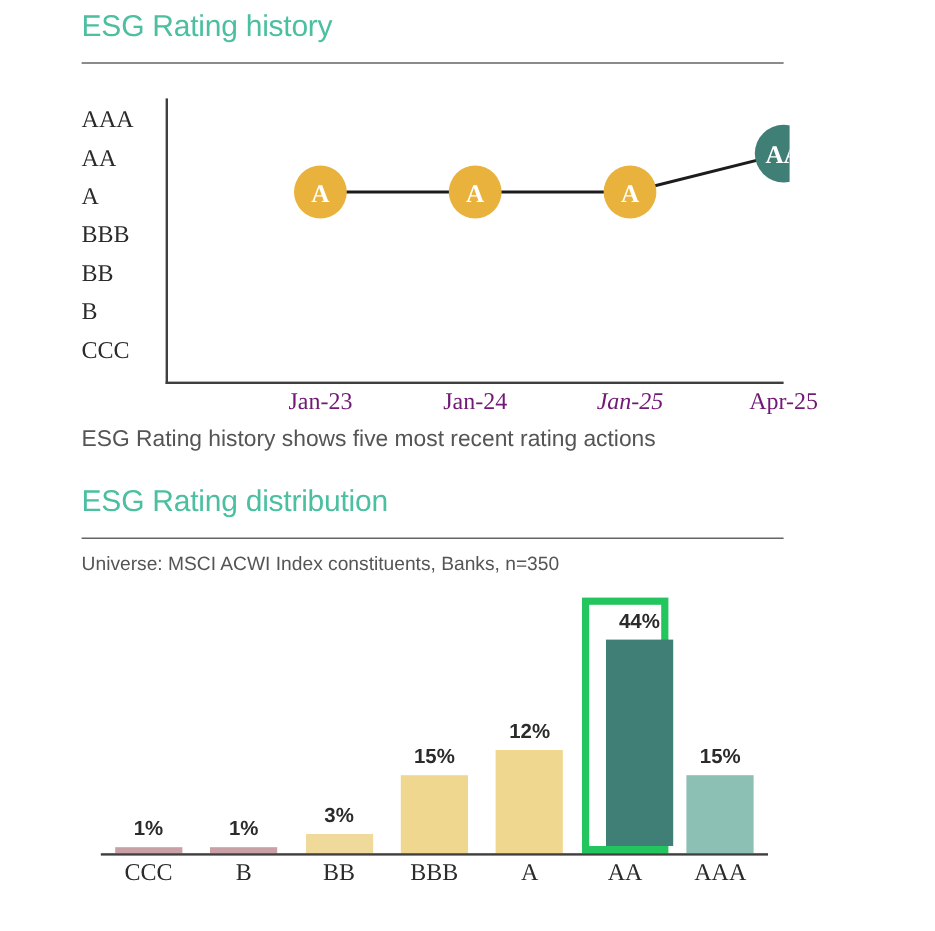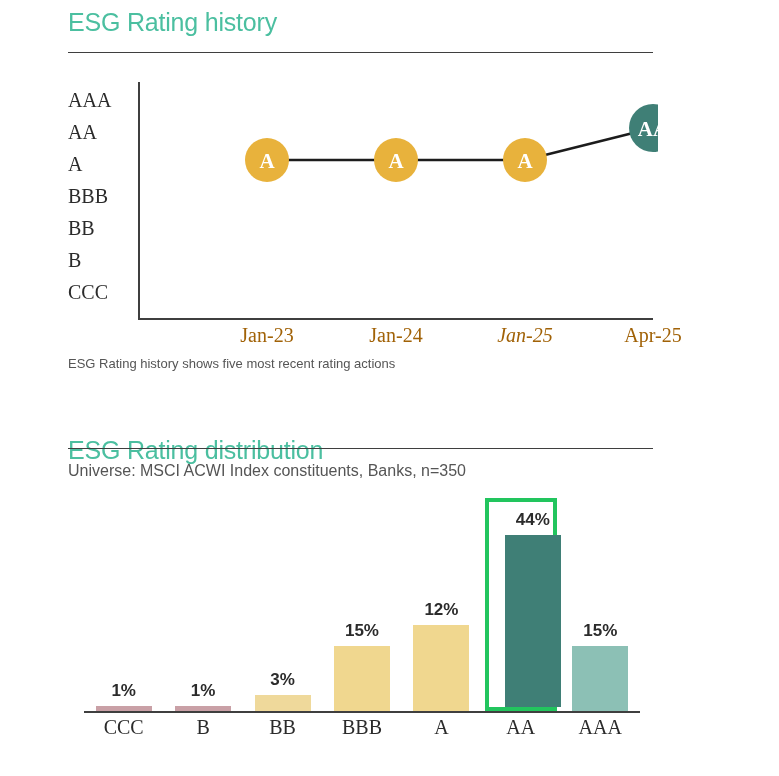--- a/index.html
+++ b/index.html
@@ -88,54 +88,53 @@
     position: absolute;
     left: 70px;
     top: 254px;
     width: 518px;
     height: 30px;
   }
   .x-label {
     position: absolute;
     font-family: "Liberation Serif", serif;
     font-size: 20px;
-    color: #a16207;
+    color: #701a75;
     transform: translateX(-50%);
     white-space: nowrap;
   }
   #history-svg {
     position: absolute;
     left: 0;
     top: 0;
   }
   .node-label {
     font-family: "Liberation Serif", serif;
     font-weight: bold;
     fill: #ffffff;
   }
   #history-caption {
     position: absolute;
     left: 68px;
     top: 356px;
-    font-size: 13px;
+    font-size: 19px;
     color: #555555;
   }
 
   
   #dist-section {
     position: absolute;
     left: 0;
     top: 398px;
     width: 779px;
   }
   #dist-title {
     position: absolute;
     left: 68px;
     top: 6px;
-    margin-top: 32px;
   }
   #dist-rule {
     position: absolute;
     left: 68px;
     top: 50px;
     width: 585px;
   }
   #dist-universe {
     position: absolute;
     left: 68px;
@@ -173,21 +172,21 @@
   .bar-value {
     font-size: 17px;
     font-weight: bold;
     color: #2b2b2b;
     margin-bottom: 5px;
   }
   .bar-rect {
     width: 56px;
   }
   .bar-col.highlight {
-    border: 4px solid #22c55e;
+    border: 6px solid #22c55e;
     box-sizing: border-box;
     height: 213px;
     padding-top: 2px;
     padding-left: 24px;
   }
   .dist-axis {
     position: absolute;
     left: 16px;
     top: 213px;
     width: 556px;

